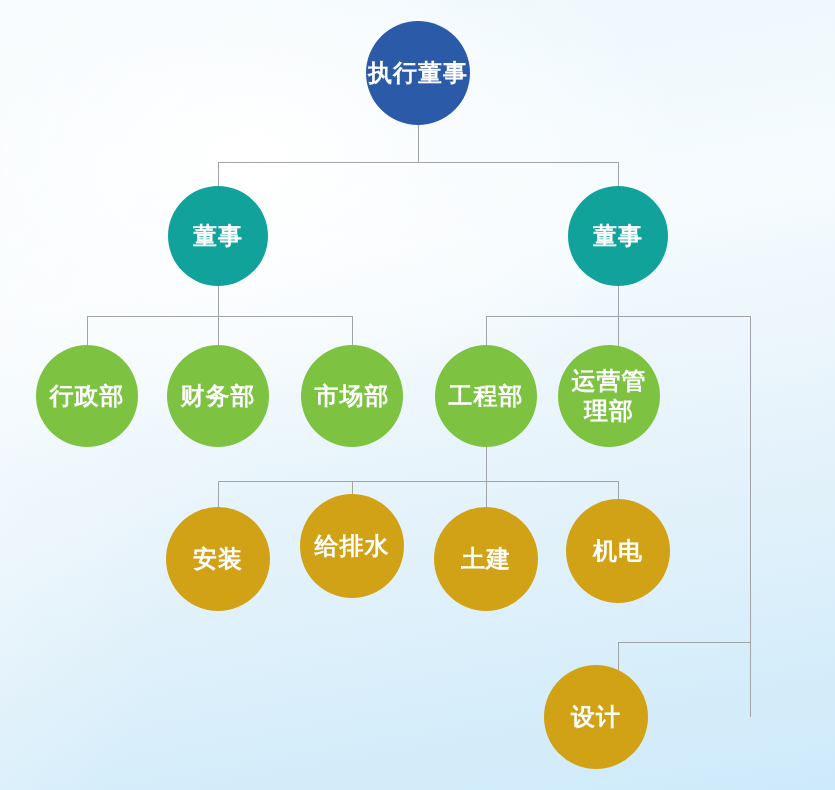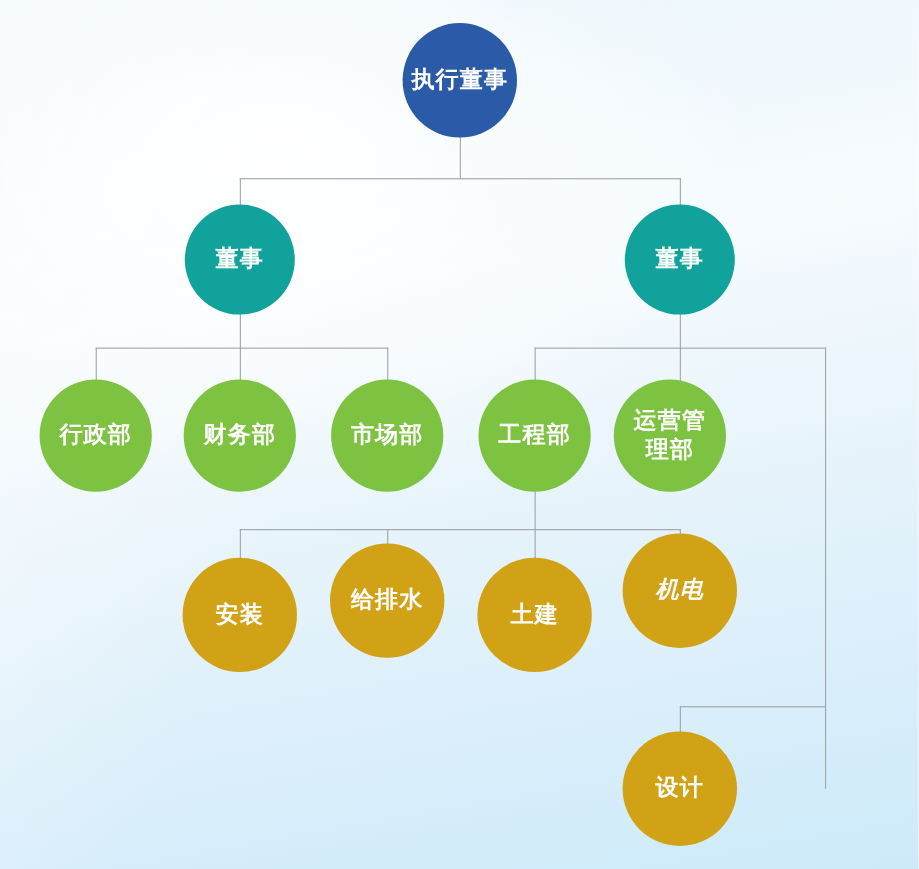--- a/index.html
+++ b/index.html
@@ -25,21 +25,21 @@
     position: absolute;
     border-radius: 50%;
     display: flex;
     align-items: center;
     justify-content: center;
     z-index: 2;
     text-align: center;
   }
   .node .lbl {
     color: #ffffff;
-    font-size: 21px;
+    font-size: 24px;
     font-weight: bold;
     line-height: 1.25;
     letter-spacing: 1px;
     text-align: center;
   }
   .node .lbl.wrap { max-width: 76px; }
   .n-root { background: #2b5ba8; }
   .n-dir  { background: #10a29b; }
   .n-dept { background: #7dc341; }
   .n-team { background: #d1a215; }
@@ -95,21 +95,21 @@
 
   <div class="node n-team" style="left:166px; top:507px; width:104px; height:104px;">
     <span class="lbl">安装</span>
   </div>
   <div class="node n-team" style="left:300px; top:494px; width:104px; height:104px;">
     <span class="lbl">给排水</span>
   </div>
   <div class="node n-team" style="left:434px; top:507px; width:104px; height:104px;">
     <span class="lbl">土建</span>
   </div>
-  <div class="node n-team" style="left:566px; top:485px; width:104px; height:104px;font-style:italic;">
+  <div class="node n-team" style="left:566px; top:499px; width:104px; height:104px;">
     <span class="lbl">机电</span>
   </div>
 
-  <div class="node n-team" style="left:566px; top:665px; width:104px; height:104px;">
+  <div class="node n-team" style="left:544px; top:665px; width:104px; height:104px;">
     <span class="lbl">设计</span>
   </div>
 
 </div>
 
 </body></html>

